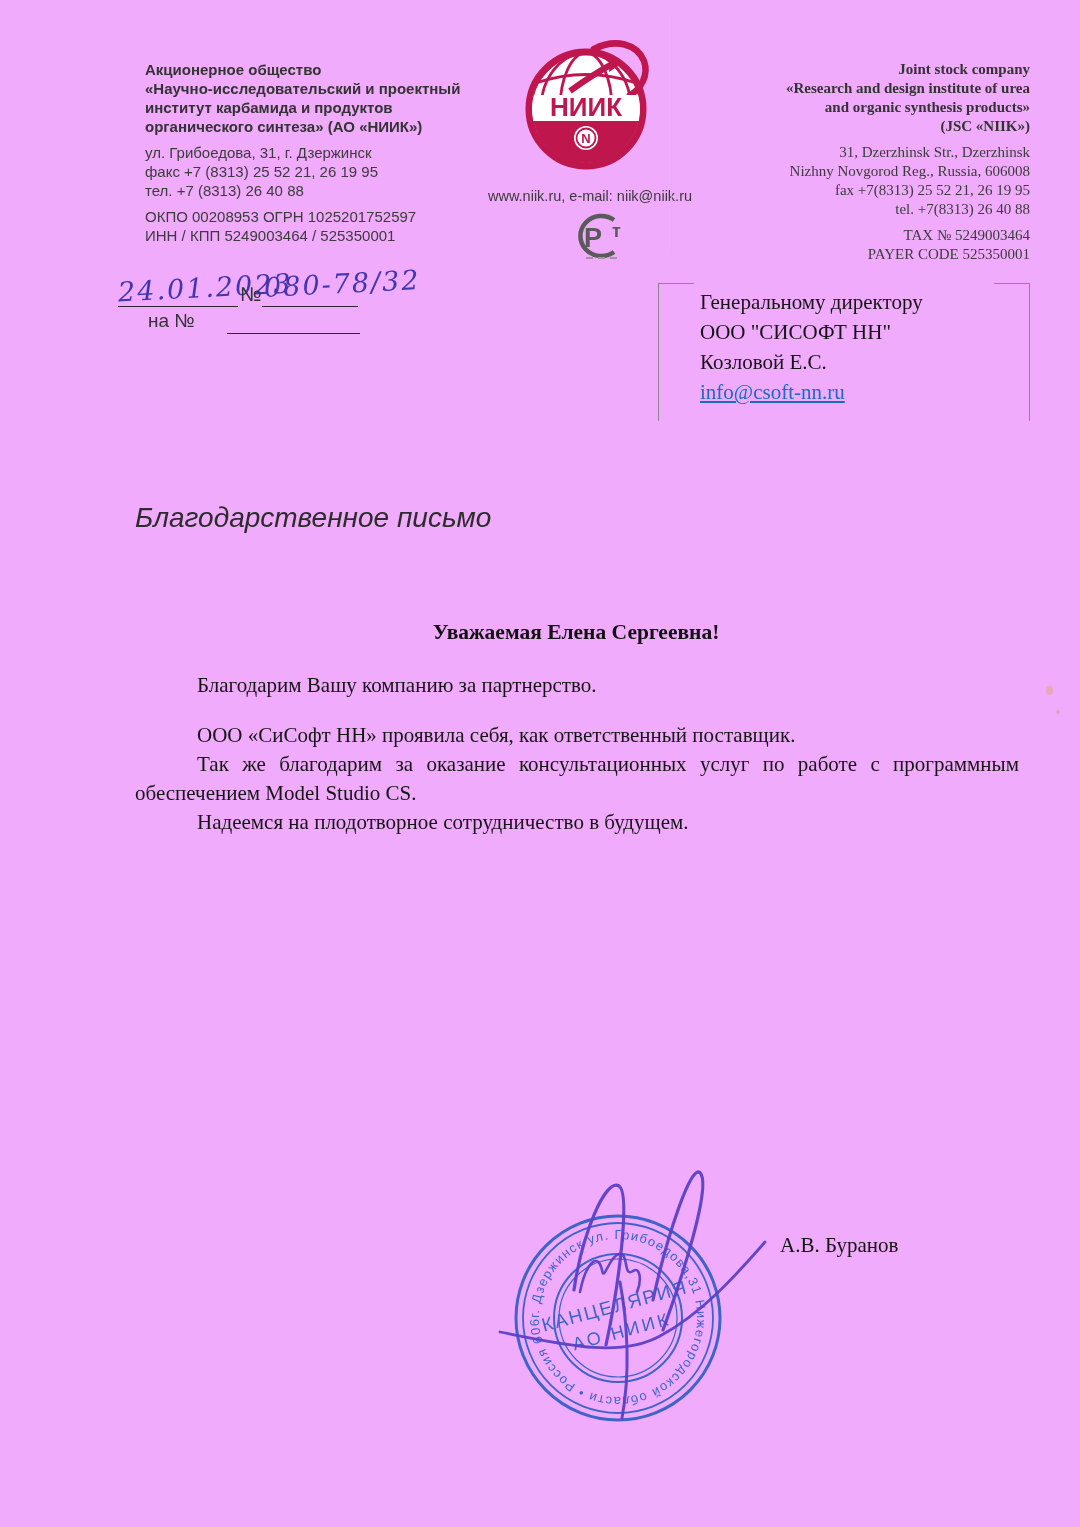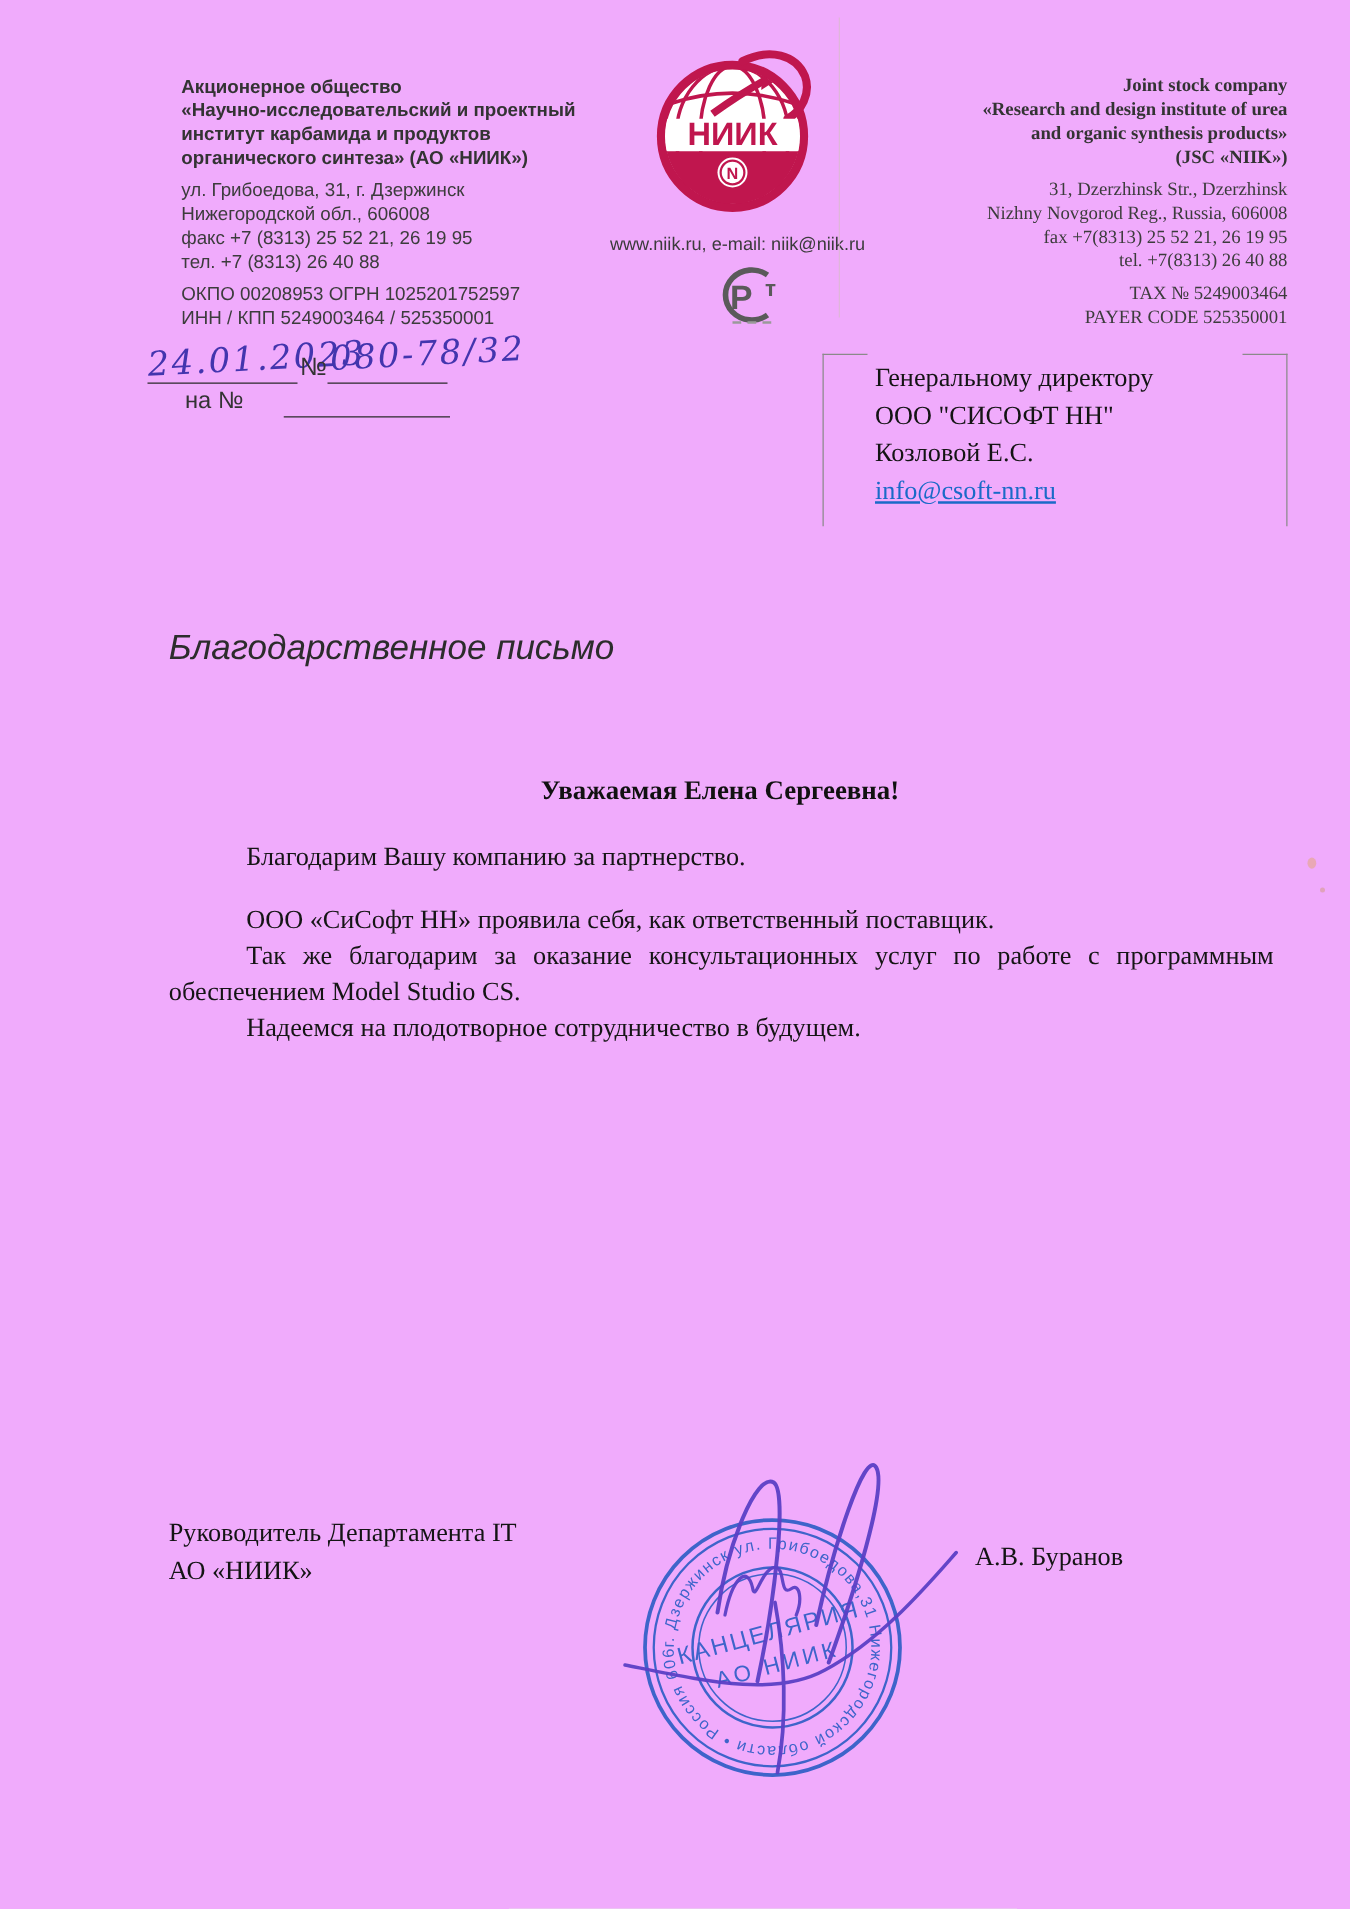--- a/index.html
+++ b/index.html
@@ -56,21 +56,20 @@
 
   <div class="lh-left">
     <div class="lh-bold">
       <div>Акционерное общество</div>
       <div>«Научно-исследовательский и проектный</div>
       <div>институт карбамида и продуктов</div>
       <div>органического синтеза» (АО «НИИК»)</div>
     </div>
     <div class="lh-group">
       <div>ул. Грибоедова, 31, г. Дзержинск</div>
-      <div>Нижегородской обл., 606008</div>
       <div>факс +7 (8313) 25 52 21, 26 19 95</div>
       <div>тел. +7 (8313) 26 40 88</div>
     </div>
     <div class="lh-group">
       <div>ОКПО 00208953 ОГРН 1025201752597</div>
       <div>ИНН / КПП 5249003464 / 525350001</div>
     </div>
   </div>
 
   <div class="lh-right">
@@ -152,24 +151,20 @@
   <div class="doc-type">Благодарственное письмо</div>
   <div class="salutation">Уважаемая Елена Сергеевна!</div>
 
   <div class="body-text">
     <p class="gap">Благодарим Вашу компанию за партнерство.</p>
     <p>ООО «СиСофт НН» проявила себя, как ответственный поставщик.</p>
     <p>Так же благодарим за оказание консультационных услуг по работе с программным обеспечением Model Studio CS.</p>
     <p>Надеемся на плодотворное сотрудничество в будущем.</p>
   </div>
 
-  <div class="sig-title">
-    <div>Руководитель Департамента IT</div>
-    <div>АО «НИИК»</div>
-  </div>
   <div class="sig-name">А.В. Буранов</div>
 
   <svg class="stamp-svg" width="320" height="320" viewBox="0 0 320 320">
     <defs>
       <path id="ringPath" d="M 69,178 A 79,79 0 1 1 227,178 A 79,79 0 1 1 69,178"></path>
     </defs>
     <g opacity="0.92">
       <circle cx="148" cy="178" r="102" fill="none" stroke="#2f5ec6" stroke-width="3"></circle>
       <circle cx="148" cy="178" r="95" fill="none" stroke="#2f5ec6" stroke-width="1.8"></circle>
       <circle cx="148" cy="178" r="64" fill="none" stroke="#2f5ec6" stroke-width="2"></circle>

